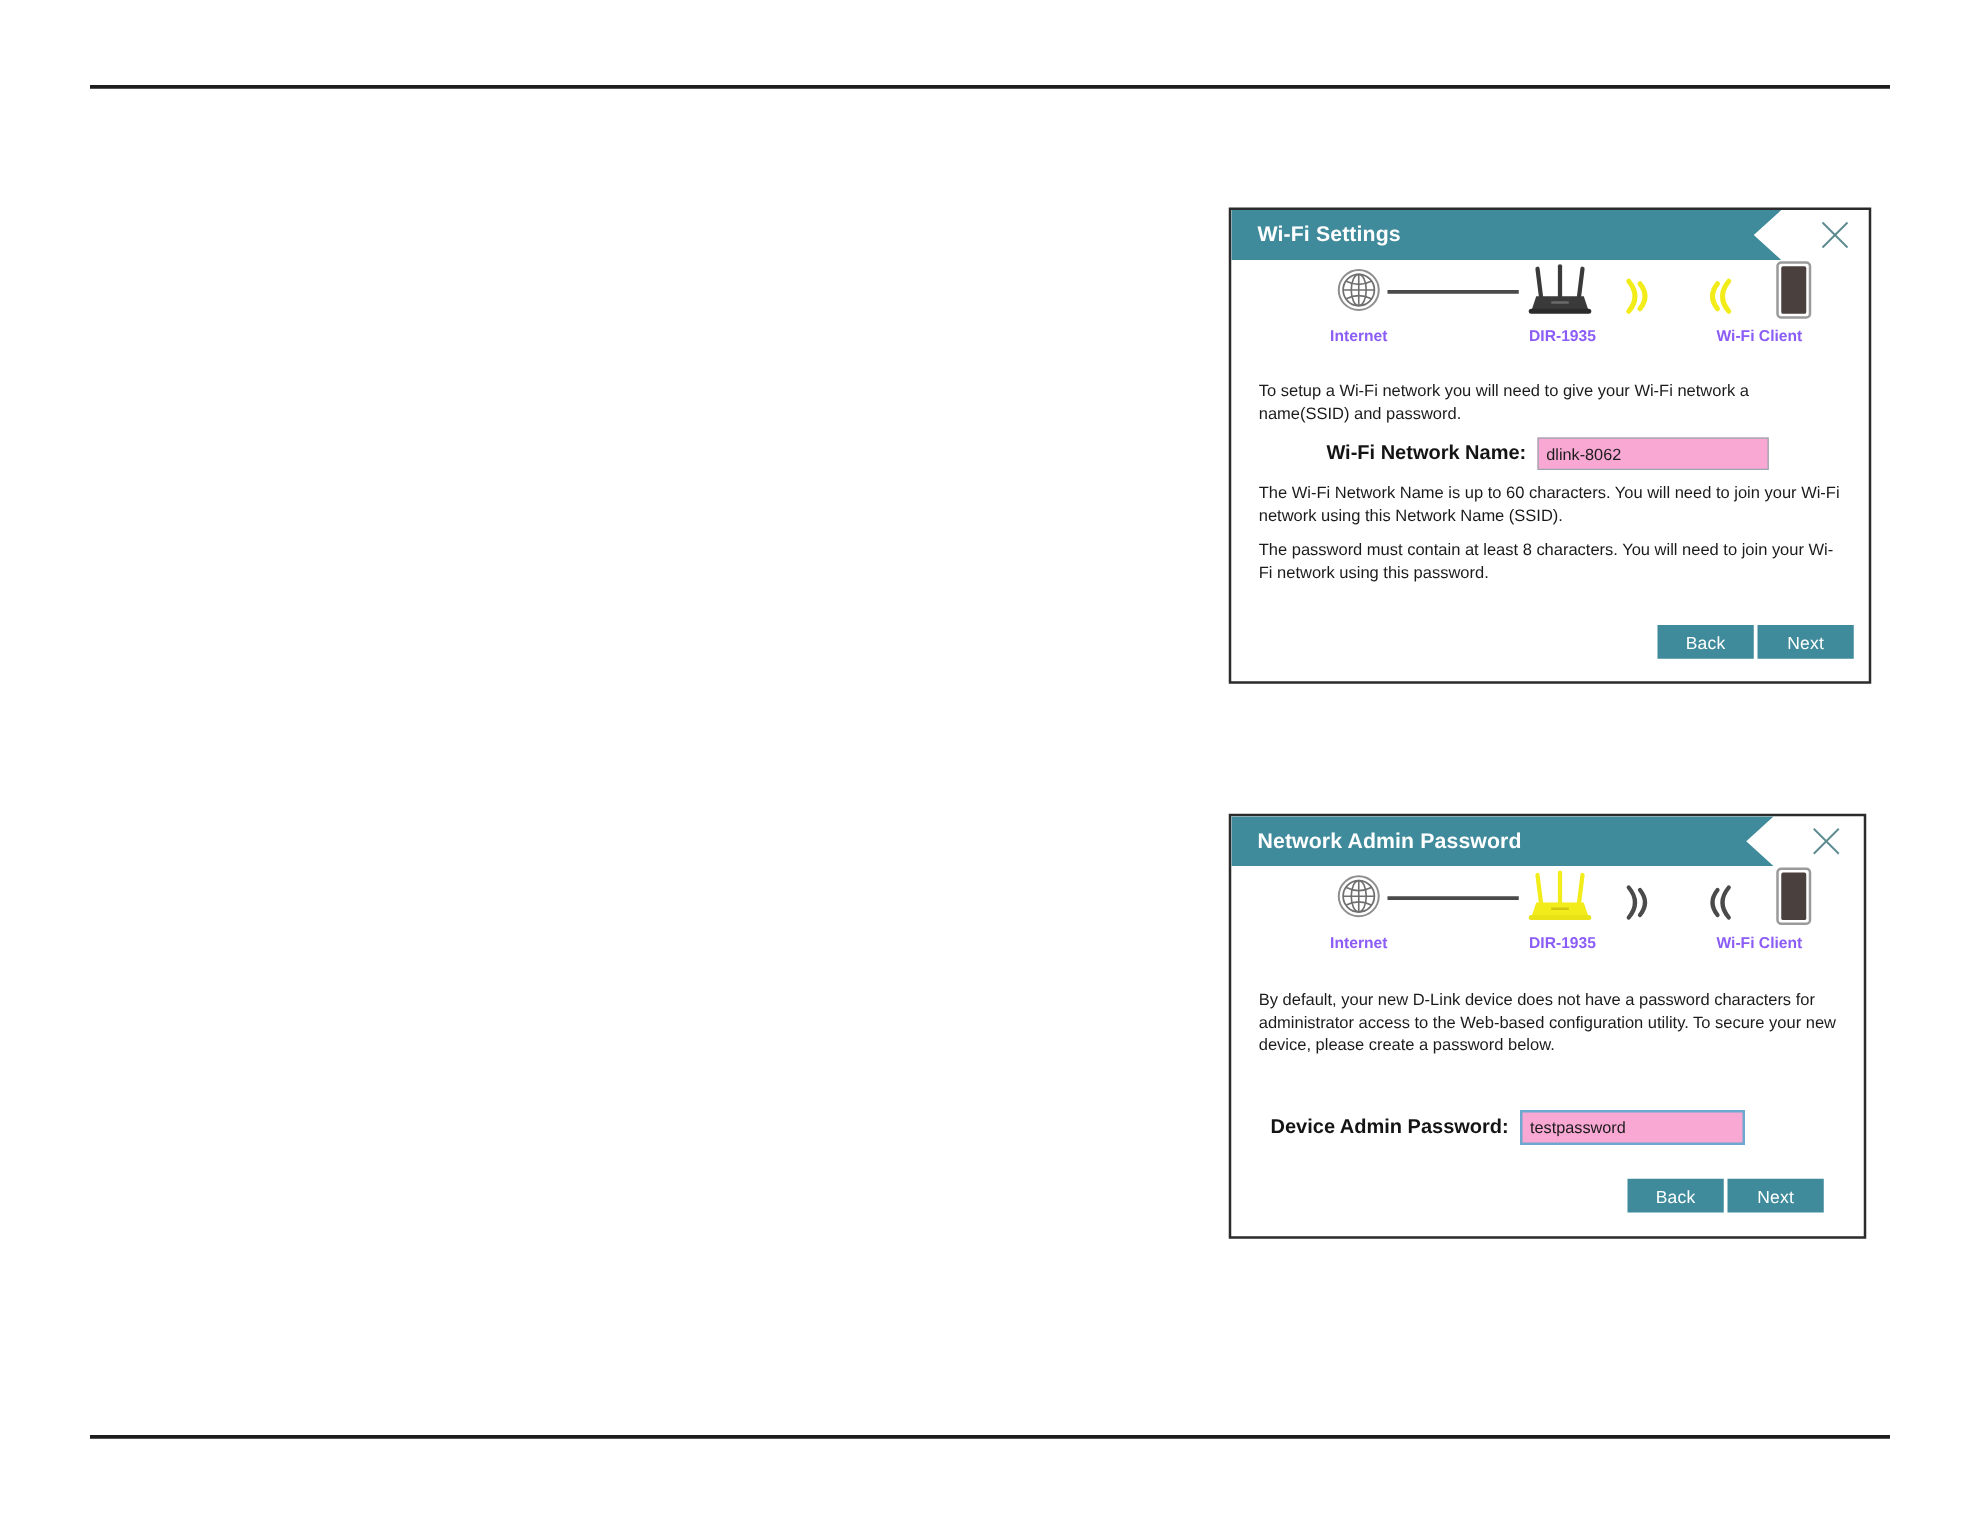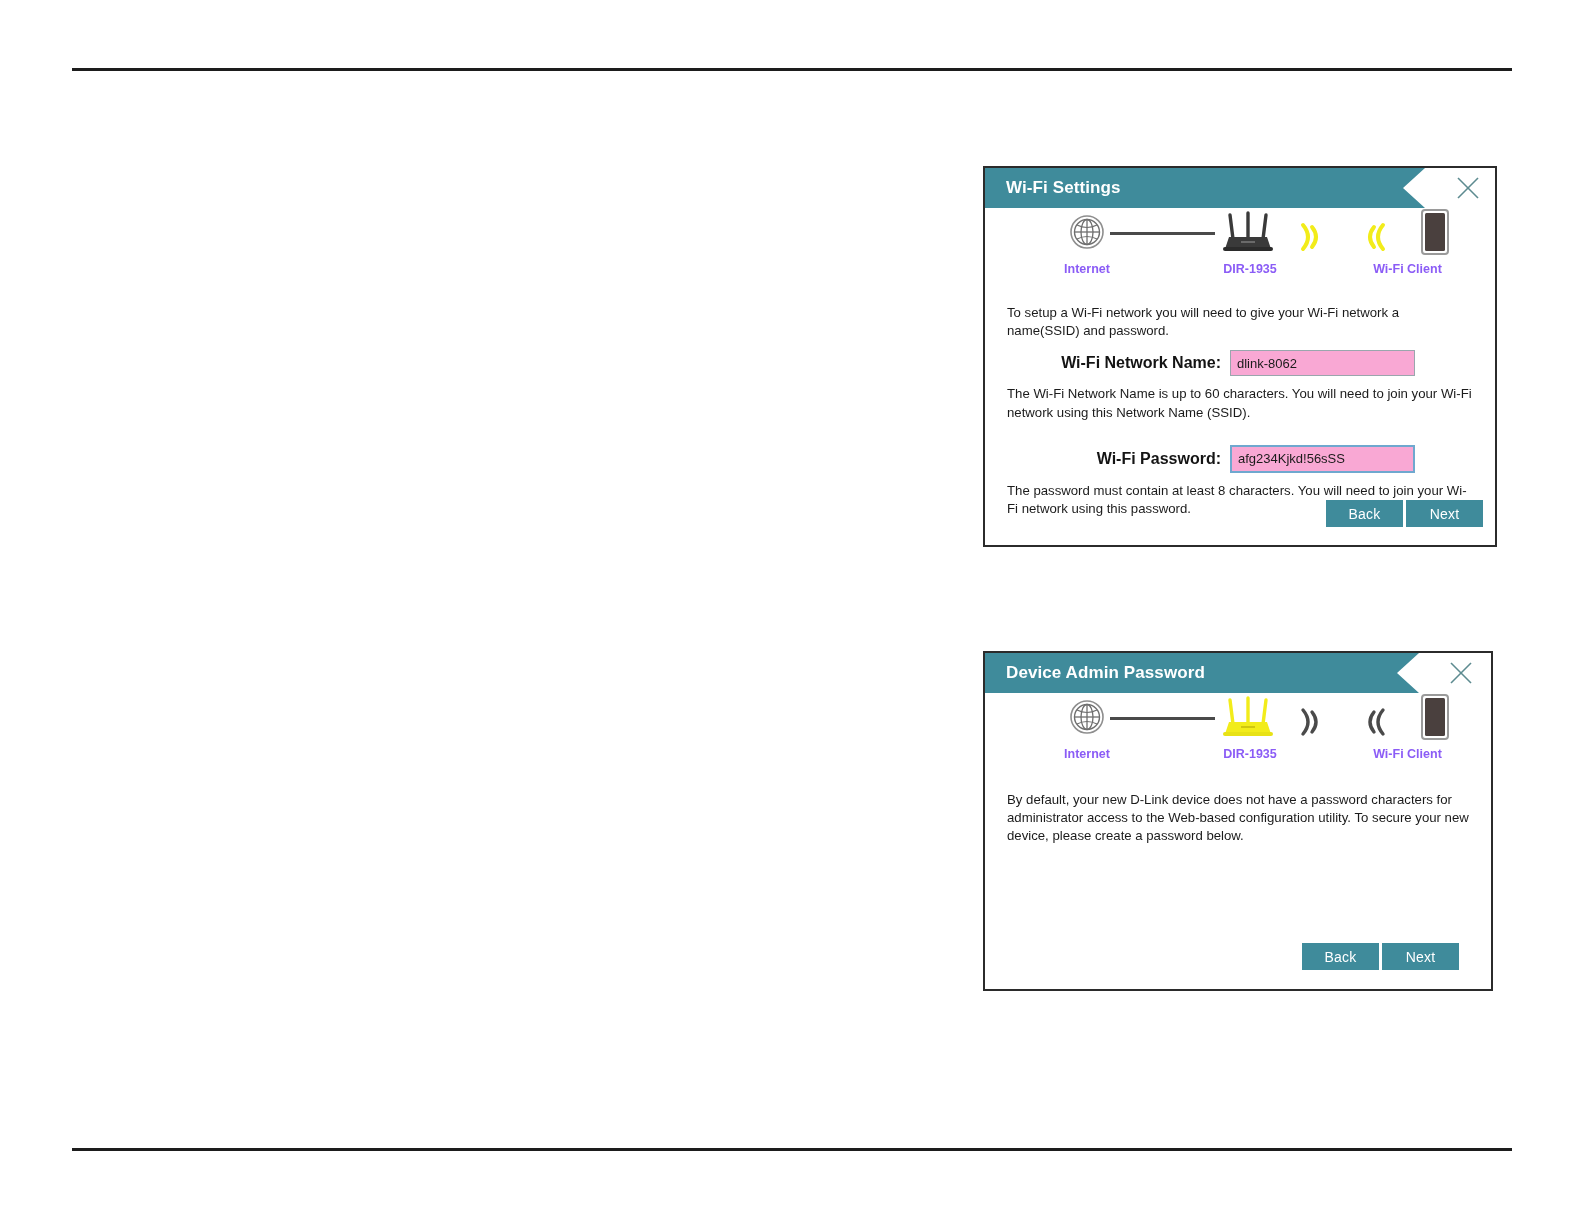--- a/index.html
+++ b/index.html
@@ -243,38 +243,34 @@
 
   <div class="body-text" style="margin-top:6px;">To setup a Wi-Fi network you will need to give your Wi-Fi network a name(SSID) and password.</div>
 
   <div class="field-row" style="margin-top:10px;">
     <span class="field-label">Wi-Fi Network Name:</span>
     <input class="field-input plain" type="text" value="dlink-8062" style="">
   </div>
 
   <div class="body-text note">The Wi-Fi Network Name is up to 60 characters. You will need to join your Wi-Fi network using this Network Name (SSID).</div>
 
-  <div class="field-row" style="margin-top:23px;">
-    <span class="field-label">Wi-Fi Password:</span>
-    <input class="field-input focused" type="text" value="afg234Kjkd!56sSS" style="">
-  </div>
 
   <div class="body-text note">The password must contain at least 8 characters. You will need to join your Wi-Fi network using this password.</div>
 
   <div class="btn-row">
     <button class="btn">Back</button>
     <button class="btn">Next</button>
   </div>
 </div>
 
 <div class="dialog admin">
 
   <div class="ribbon-wrap">
     <div class="ribbon notched">
-      <span class="ribbon-title">Device Admin Password</span>
+      <span class="ribbon-title">Network Admin Password</span>
     </div>
     <svg class="close-icon" viewBox="0 0 30 30">
       <line x1="5" y1="5" x2="25" y2="25" stroke="#5d8b90" stroke-width="1.6"></line>
       <line x1="25" y1="5" x2="5" y2="25" stroke="#5d8b90" stroke-width="1.6"></line>
     </svg>
   </div>
 
   <div class="topology">
 
     <div class="link-line" style="left:125px; top:26px; width:105px;"></div>
@@ -324,18 +320,22 @@
           <rect x="4" y="2" width="26" height="44" rx="3" fill="#ffffff" stroke="#9a9a9a" stroke-width="2"></rect>
           <rect x="7" y="5" width="20" height="38" rx="1.5" fill="#4a403e"></rect>
         </svg>
       </div>
       <div class="node-label">Wi-Fi Client</div>
     </div>
   </div>
 
   <div class="body-text" style="margin-top:8px;">By default, your new D-Link device does not have a password characters for administrator access to the Web-based configuration utility. To secure your new device, please create a password below.</div>
 
+  <div class="field-row" style="margin-top:42px; padding-right:95px;">
+    <span class="field-label">Device Admin Password:</span>
+    <input class="field-input focused" type="text" value="testpassword" style="">
+  </div>
 
   <div class="btn-row">
     <button class="btn">Back</button>
     <button class="btn">Next</button>
   </div>
 </div>
 
 </body></html>

